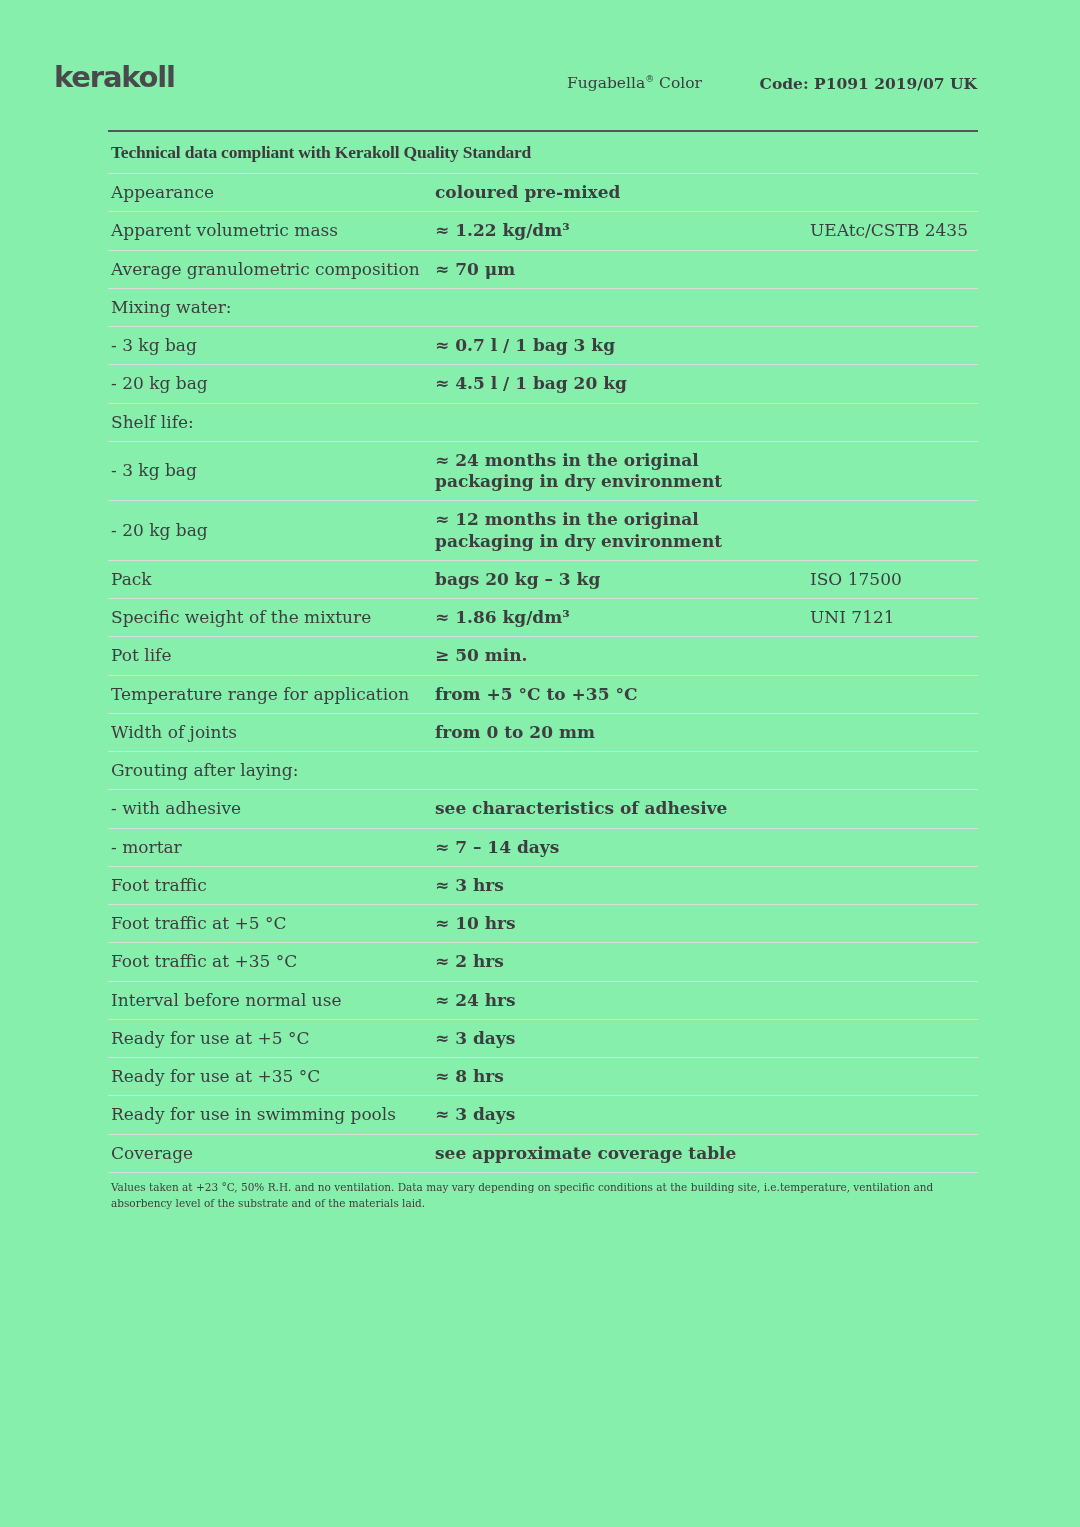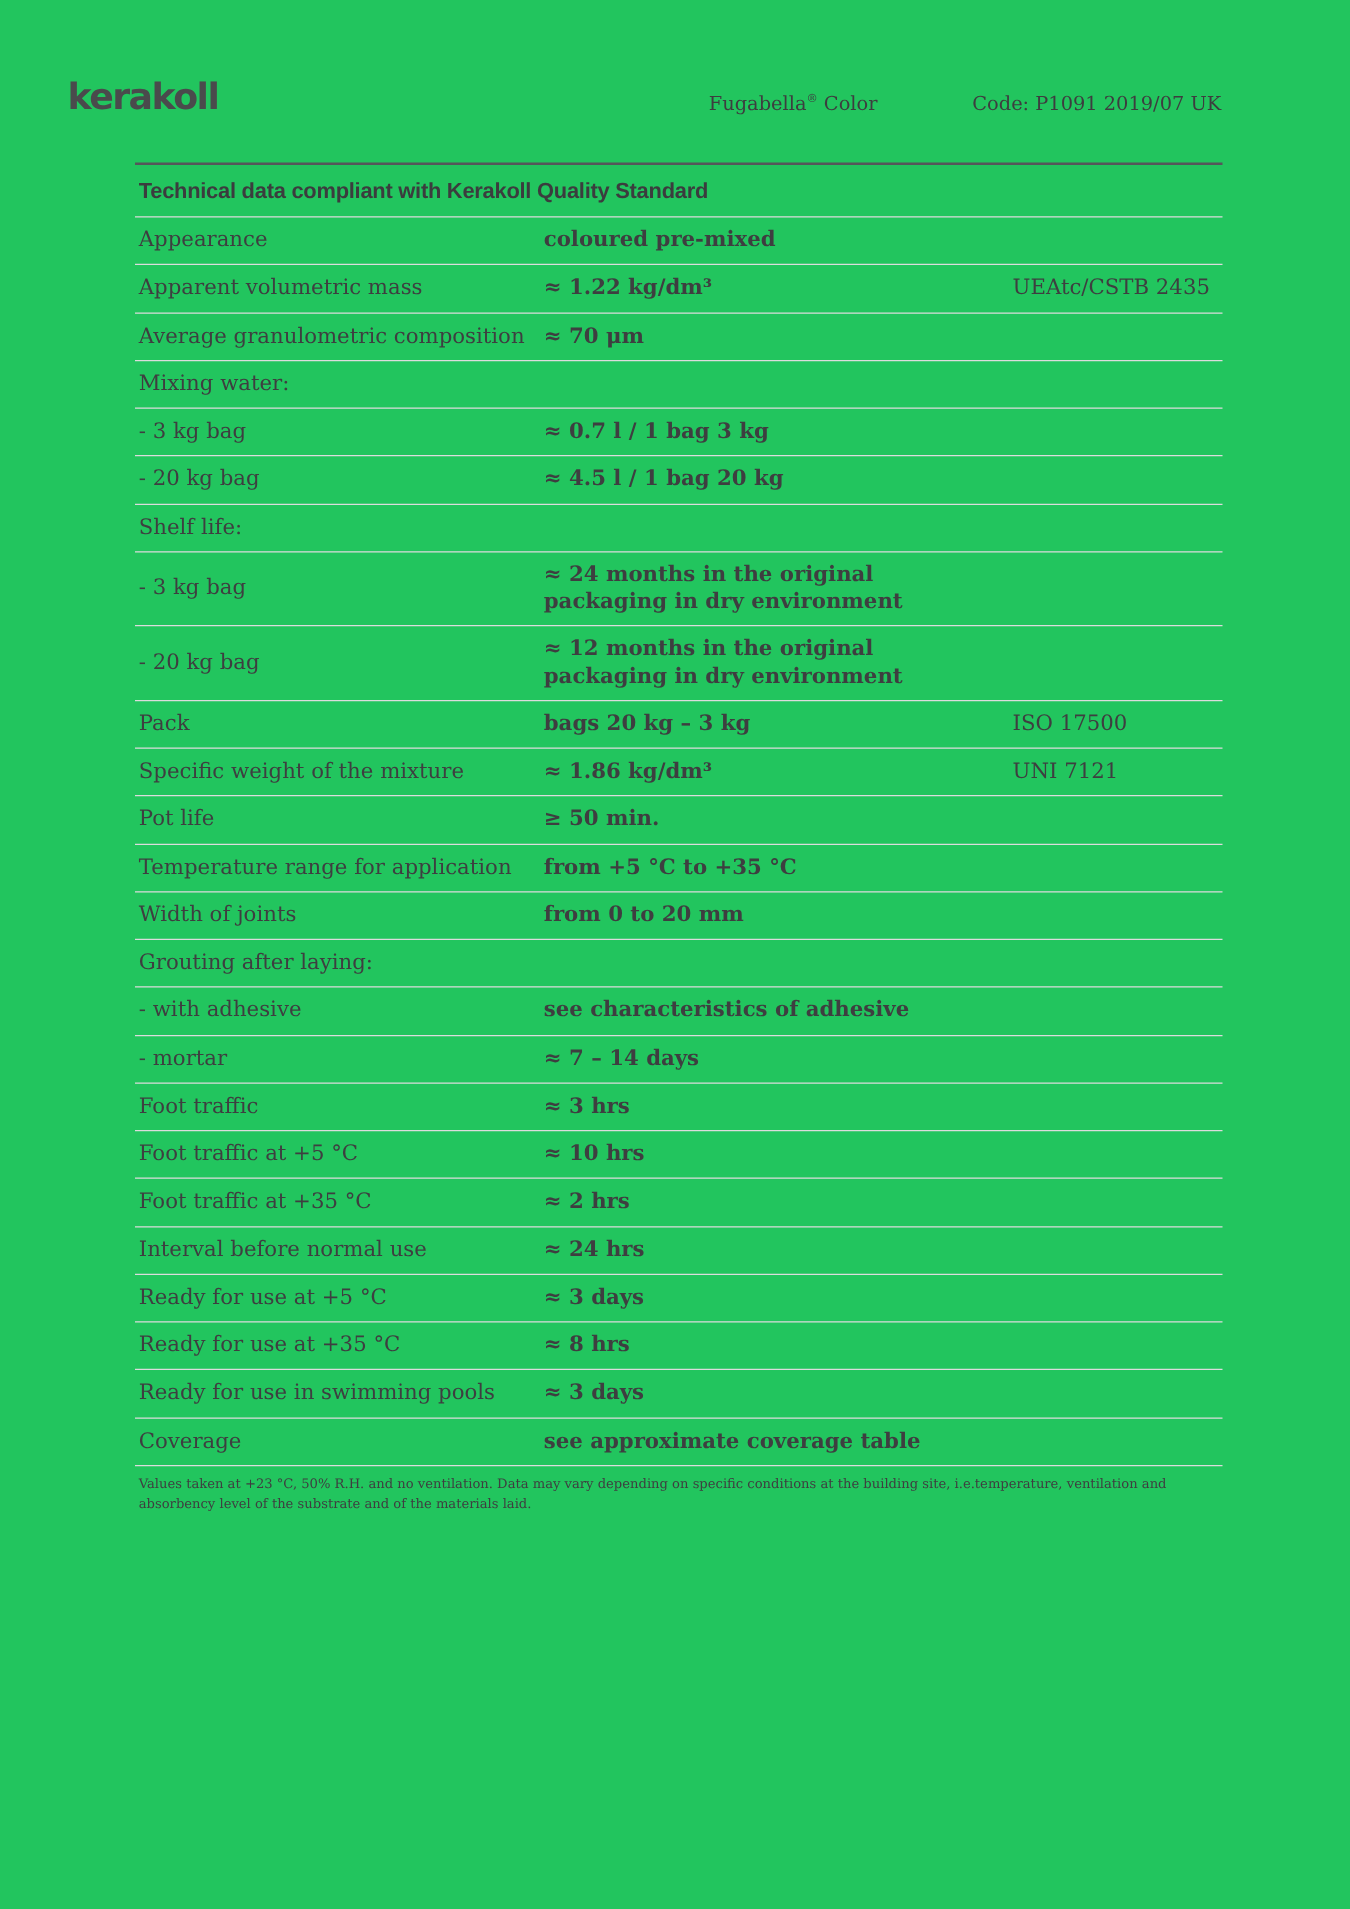--- a/index.html
+++ b/index.html
@@ -5,21 +5,21 @@
   * { margin: 0; padding: 0; box-sizing: border-box; }
   html, body { background: #ffffff; }
   body {
     width: 1080px;
     height: 1527px;
     position: relative;
     font-family: "DejaVu Serif", "Liberation Serif", serif;
     color: #3e3e40;
     overflow: hidden;
   }
-  .page { position: absolute; inset: 0; background: #22c55e; }
+  .page { position: absolute; inset: 0; background: #86efac; }
 
   
   .logo {
     position: absolute;
     left: 54px;
     top: 60px;
     font-family: "DejaVu Sans", "Liberation Sans", sans-serif;
     font-weight: 800;
     font-size: 29px;
     letter-spacing: -1.2px;
@@ -32,34 +32,34 @@
     font-size: 15.5px;
     font-weight: 400;
     color: #3d3d3f;
   }
   .header-product sup { font-size: 9px; }
   .header-code {
     position: absolute;
     right: 103px;
     top: 74px;
     font-size: 15.5px;
-    font-weight: 400;
+    font-weight: 700;
     color: #3d3d3f;
   }
 
   
   .tech-table {
     position: absolute;
     left: 108px;
     top: 130px;
     width: 870px;
     border-top: 2px solid #55565a;
   }
   .tech-title {
-    font-family: Liberation Sans, sans-serif;
+    font-family: Liberation Serif, serif;
     font-weight: 700;
     font-size: 17.5px;
     color: #3b3c3e;
     padding: 10px 2px 10px 3px;
     border-bottom: 1px solid #dcdcdc;
     letter-spacing: -0.2px;
   }
   .trow {
     display: flex;
     align-items: center;

